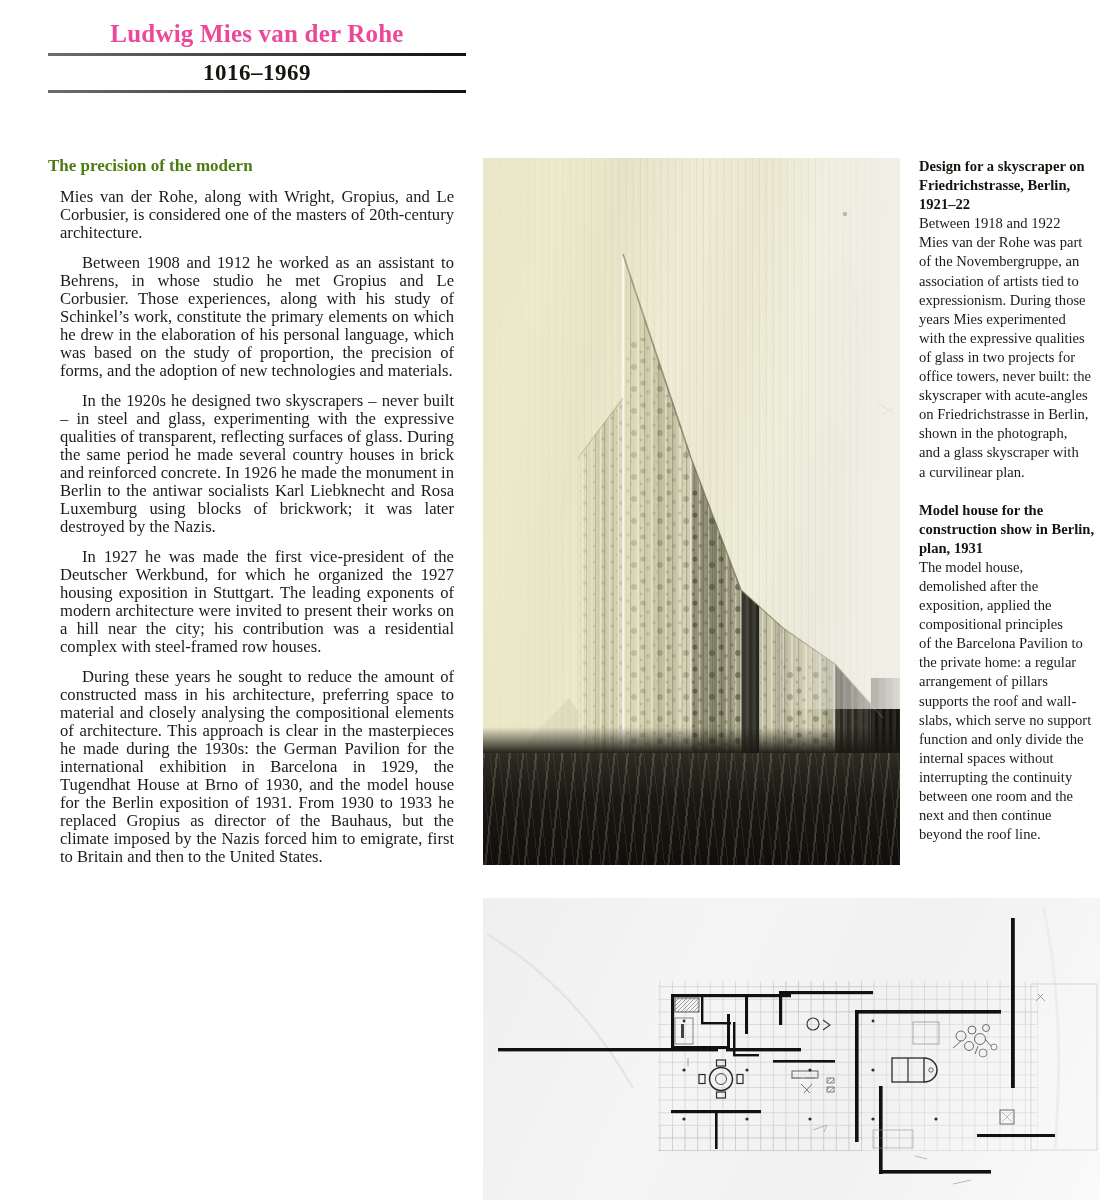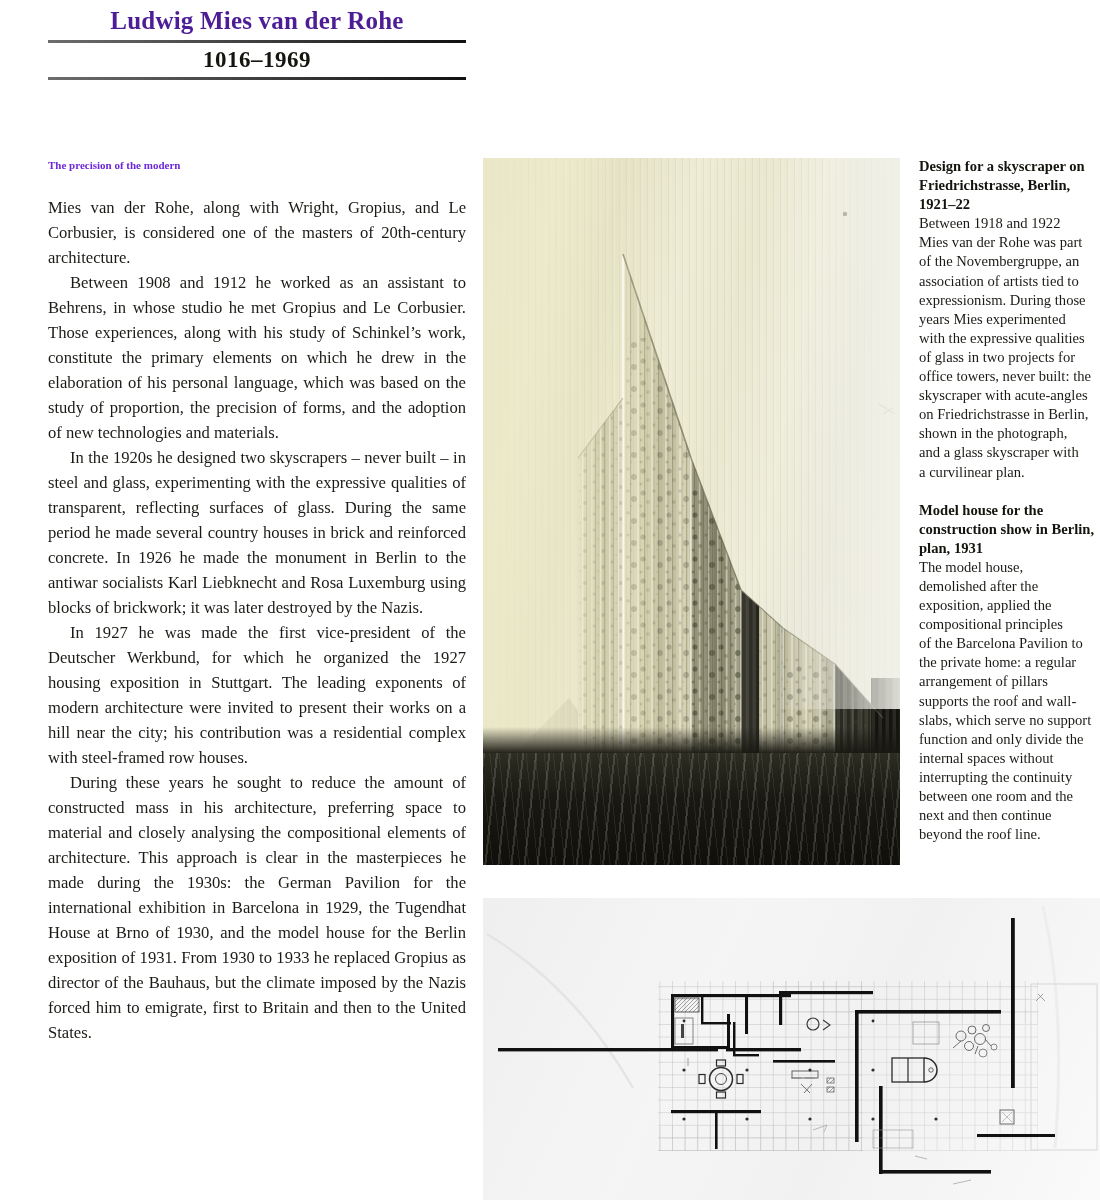--- a/index.html
+++ b/index.html
@@ -23,22 +23,22 @@
     top: 0px;
     width: 418px;
     height: 80px;
   }
   #header .title {
     font-size: 25px;
     font-weight: 700;
     text-align: center;
     letter-spacing: 0.2px;
     line-height: 32px;
-    padding-top: 5px;
-    color: #4c1d95;
+    padding-top: 18px;
+    color: #ec4899;
   }
   #header .rule {
     height: 3px;
     background: linear-gradient(to right, #6d6d6d 0%, #3a3a3a 55%, #111 100%);
     margin: 0;
   }
   #header .rule.top { margin-top: 3px; }
   #header .years {
     font-size: 23px;
     font-weight: 700;
@@ -50,30 +50,30 @@
   }
 
   
   #body-col {
     position: absolute;
     left: 48px;
     top: 155px;
     width: 418px;
   }
   #body-col .subhead {
-    font-size: 11px;
+    font-size: 17px;
     font-weight: 700;
     line-height: 21px;
-    margin-bottom: 19px;
-    color: #6d28d9;
+    margin-bottom: 1px;
+    color: #4d7c0f;
   }
   #body-col p {
-    margin: 0;
+    margin: 12px;
     font-size: 16.6px;
-    line-height: 25px;
+    line-height: 18px;
     text-align: justify;
     text-justify: inter-word;
     color: #1b1b16;
     hyphens: none;
   }
   #body-col p.indent { text-indent: 22px; }
 
   
   #photo {
     position: absolute;

